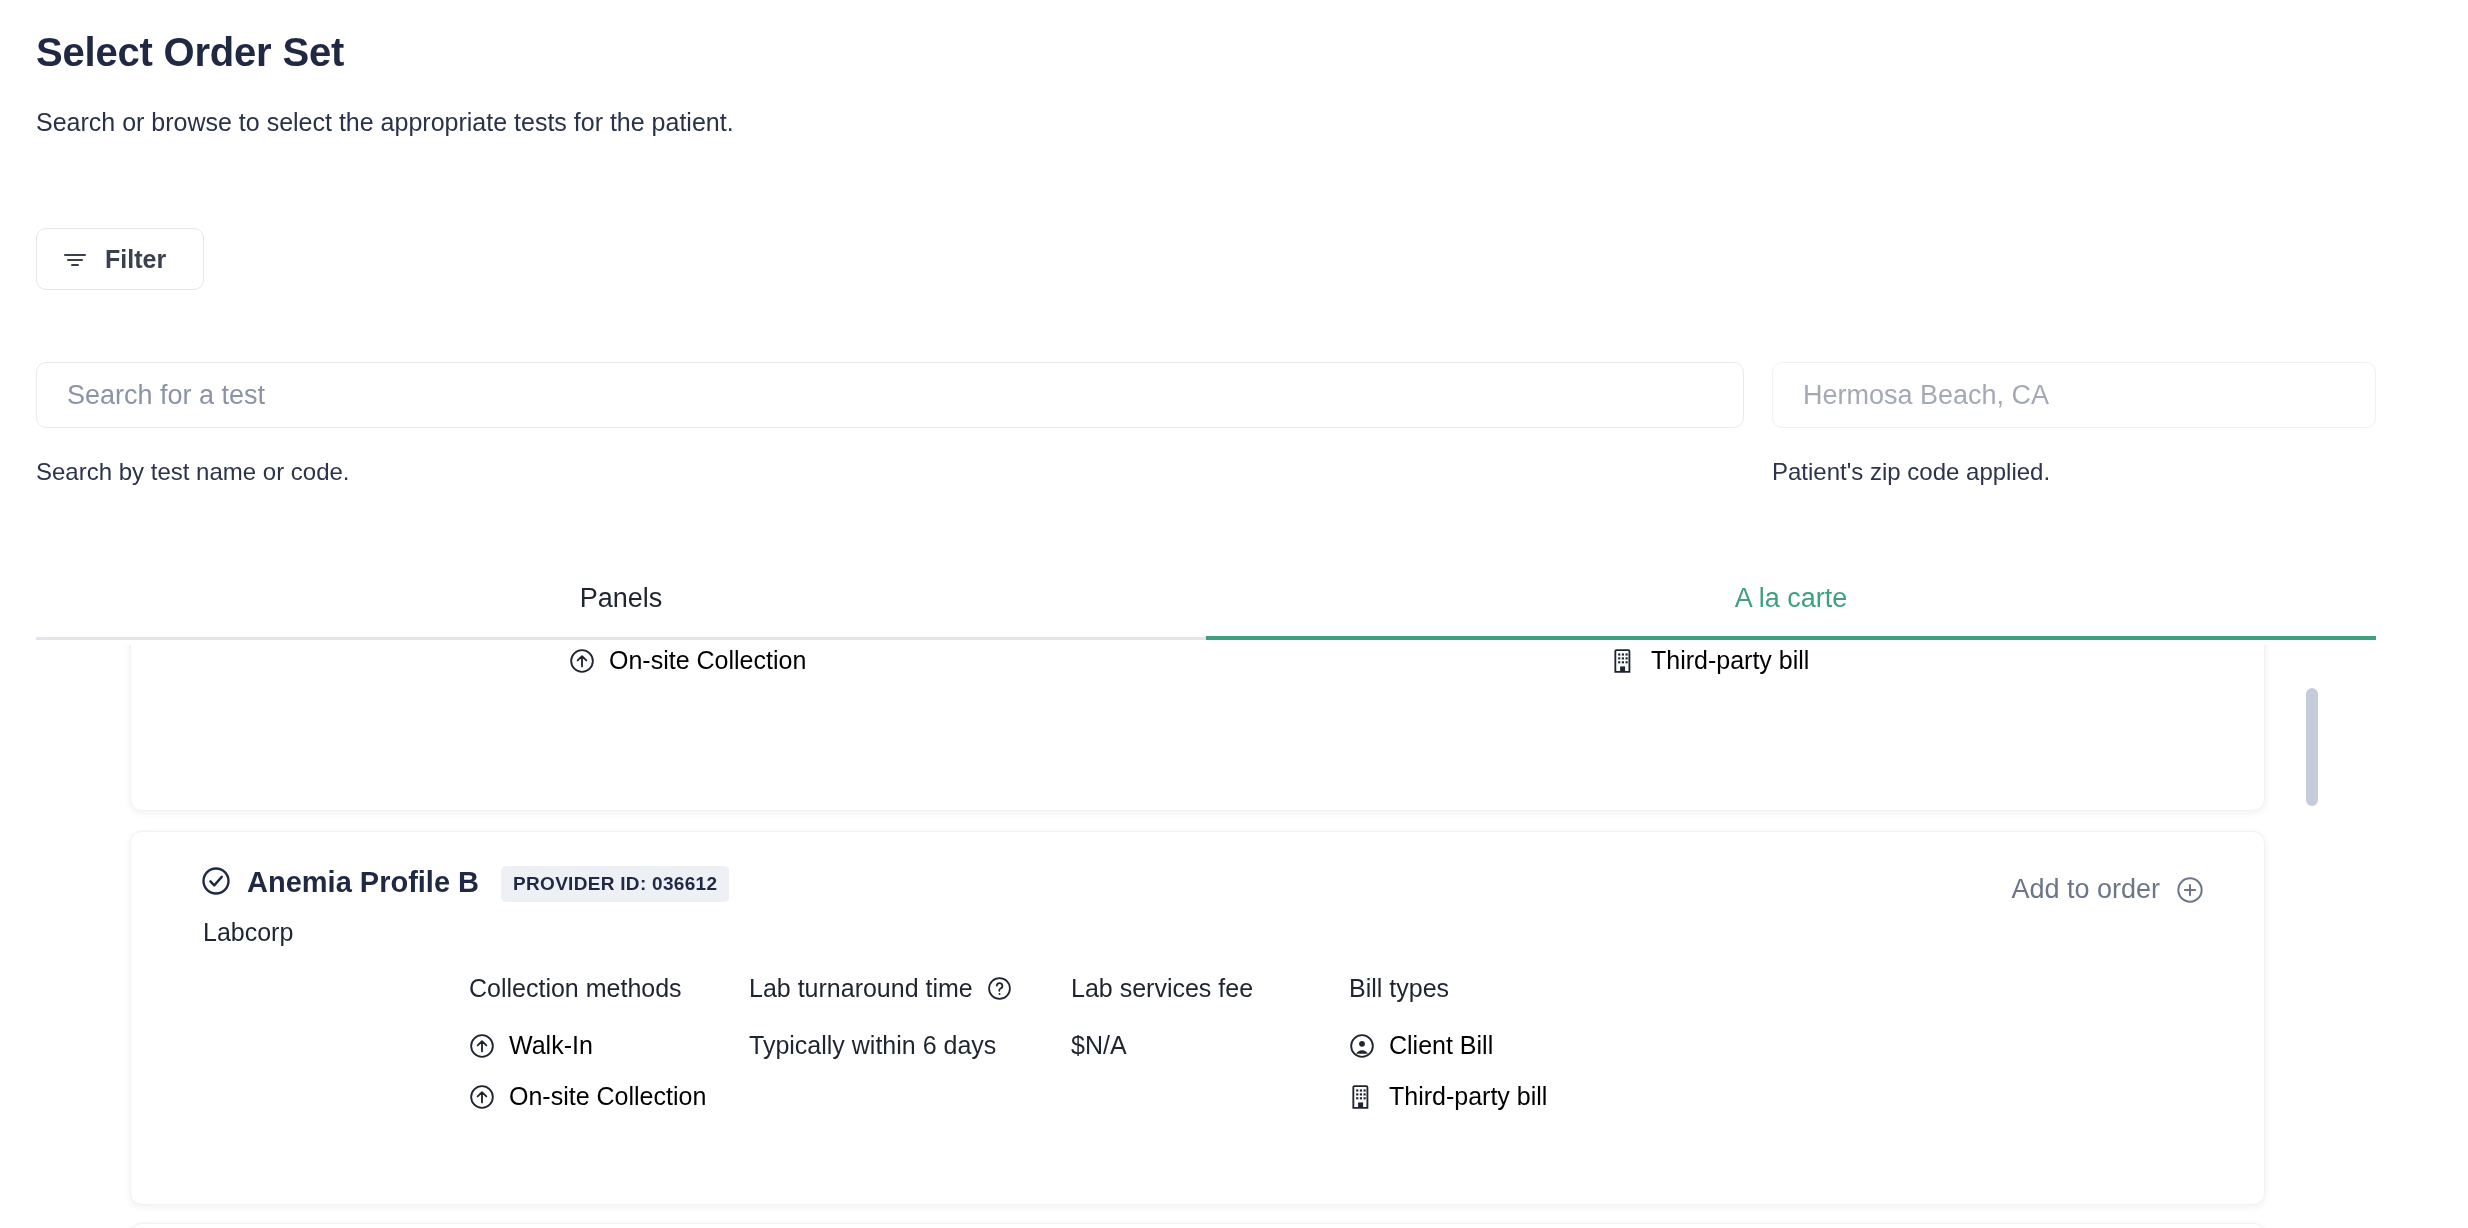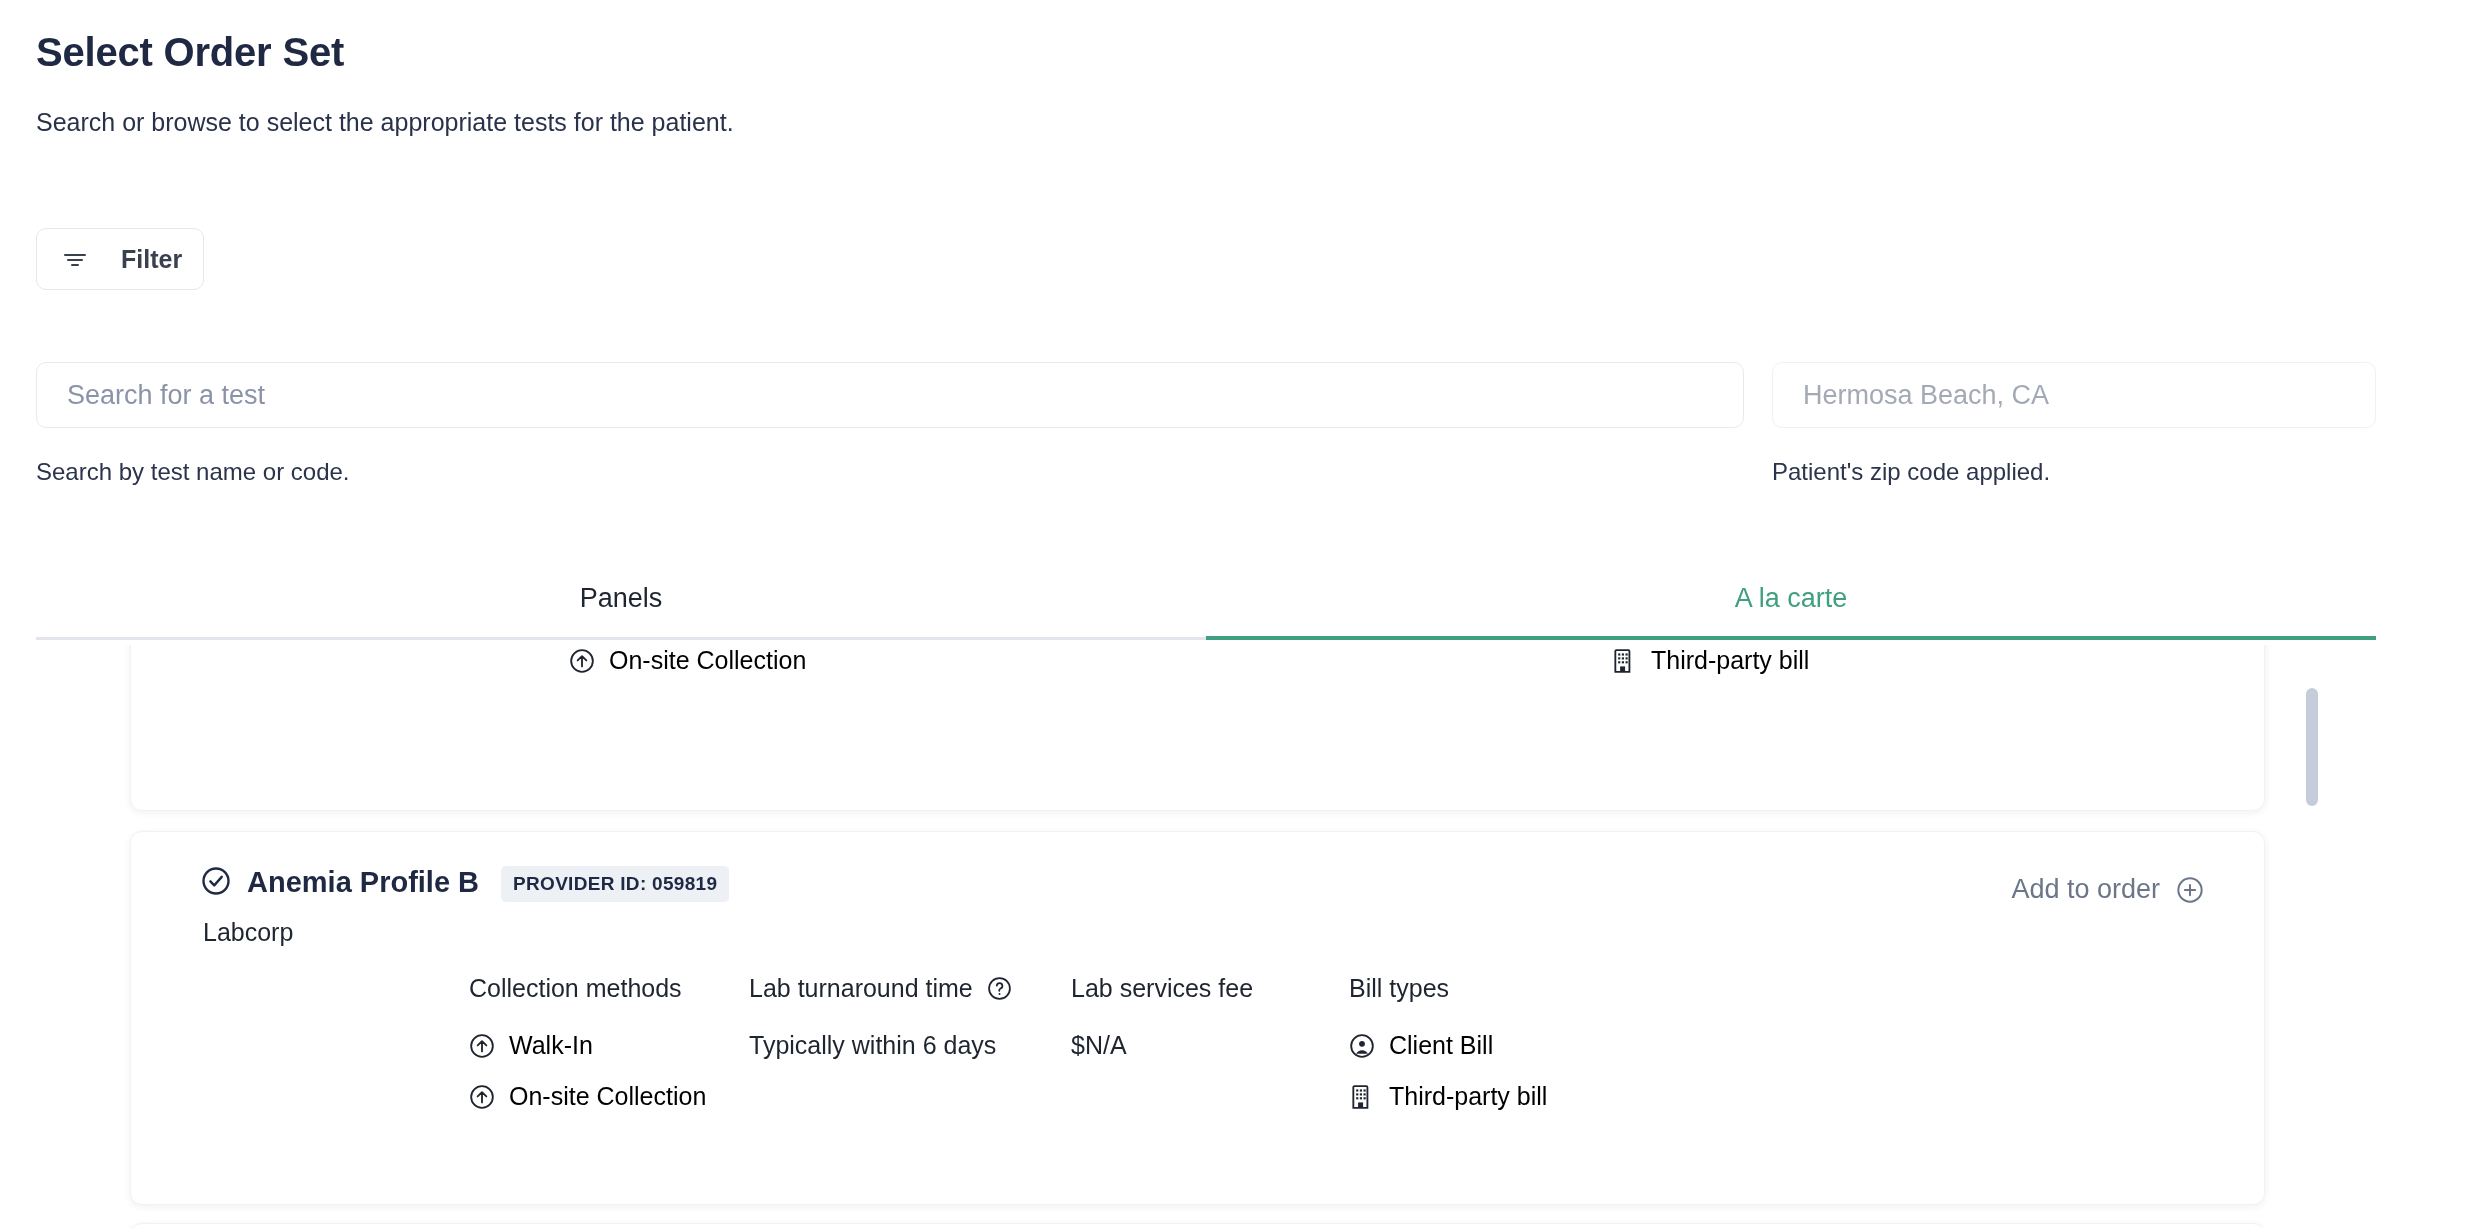--- a/index.html
+++ b/index.html
@@ -36,21 +36,21 @@
   
   .filter-btn {
     position: absolute;
     left: 36px; top: 228px;
     width: 168px; height: 62px;
     border: 1px solid #e3e7ee;
     border-radius: 10px;
     background: #ffffff;
     display: flex;
     align-items: center;
-    gap: 34px;
+    gap: 18px;
     padding-left: 26px;
     cursor: pointer;
   }
   .filter-icon { width: 24px; height: 20px; display:block; }
   .filter-label {
     font-size: 25px;
     font-weight: bold;
     color: #39414f;
   }
 
@@ -330,21 +330,21 @@
     <div class="card" id="card-main">
 
       <div class="card-head">
         <span>
           <svg class="check-icon" viewBox="0 0 24 24" fill="none" stroke="#1f2944" stroke-width="1.9">
             <circle cx="12" cy="12" r="10"></circle>
             <path d="M7.5 12.3l3.1 3.2 6-6.8" stroke-linecap="round" stroke-linejoin="round"></path>
           </svg>
         </span>
         <span class="test-name">Anemia Profile B</span>
-        <span class="provider-badge">PROVIDER ID: 059819</span>
+        <span class="provider-badge">PROVIDER ID: 036612</span>
       </div>
 
       <div class="lab-name">Labcorp</div>
 
       <div class="add-order">
         <span>Add to order</span>
         <span>
           <svg class="plus-icon" viewBox="0 0 24 24" fill="none" stroke="#6b7689" stroke-width="1.7">
             <circle cx="12" cy="12" r="10"></circle>
             <path d="M12 7.6v8.8M7.6 12h8.8" stroke-linecap="round"></path>

